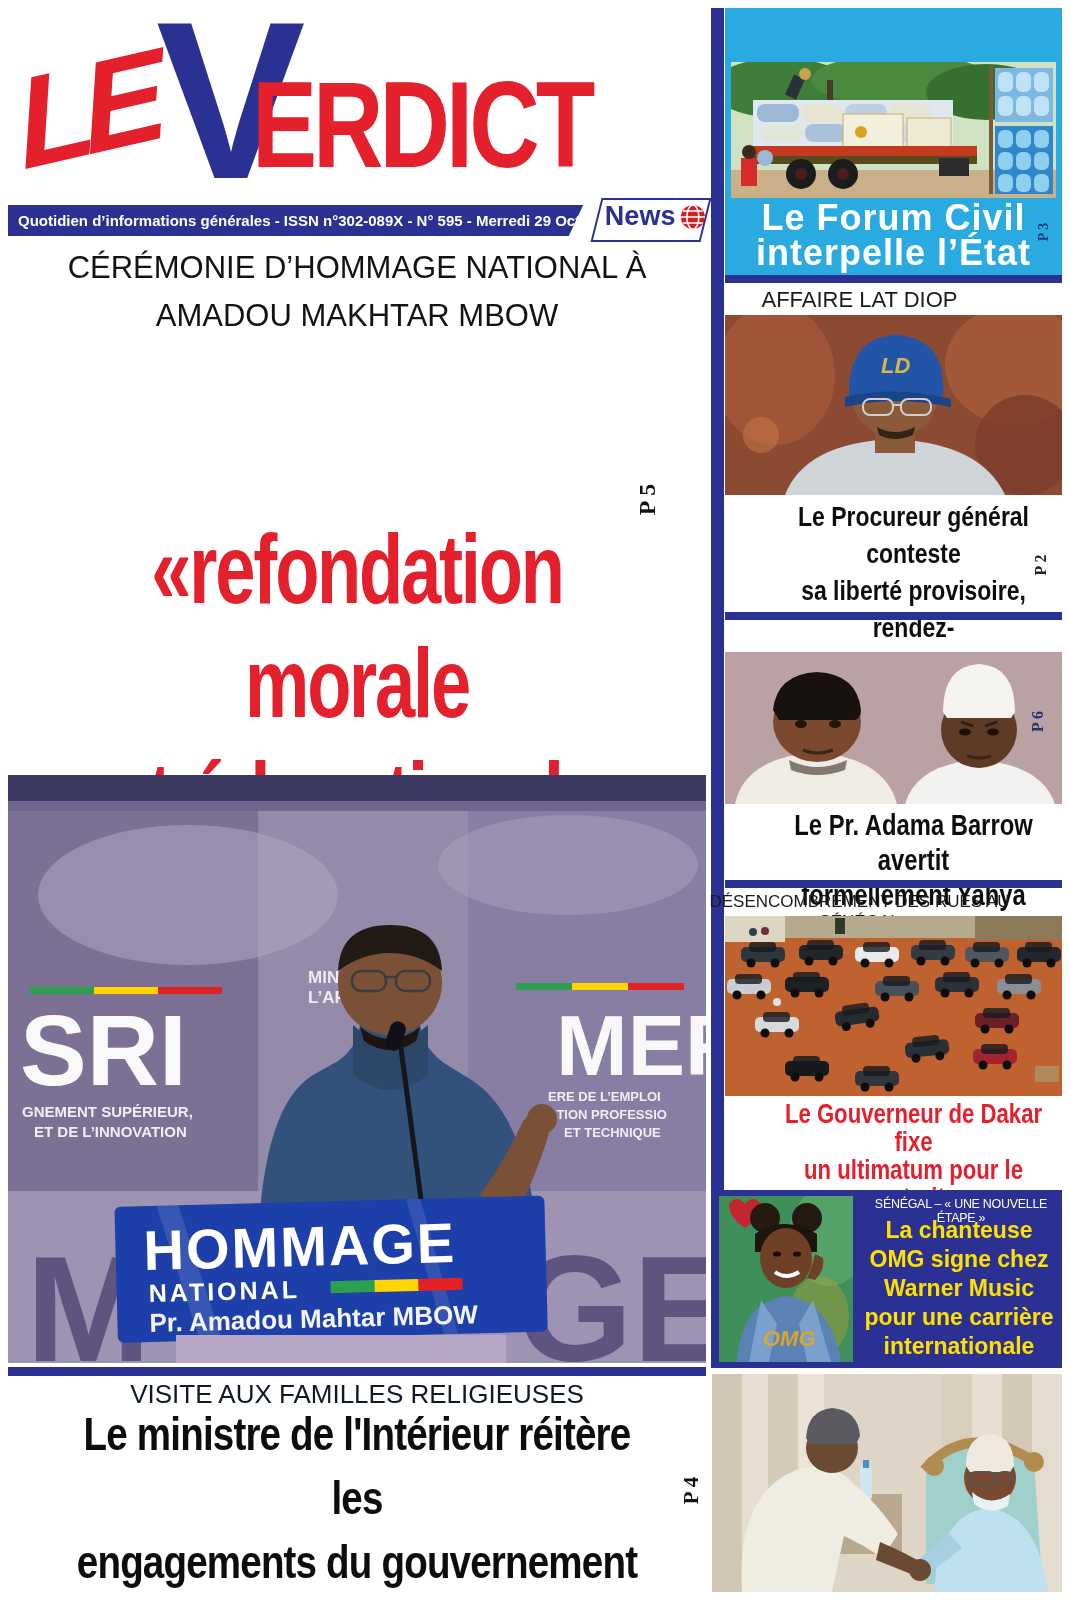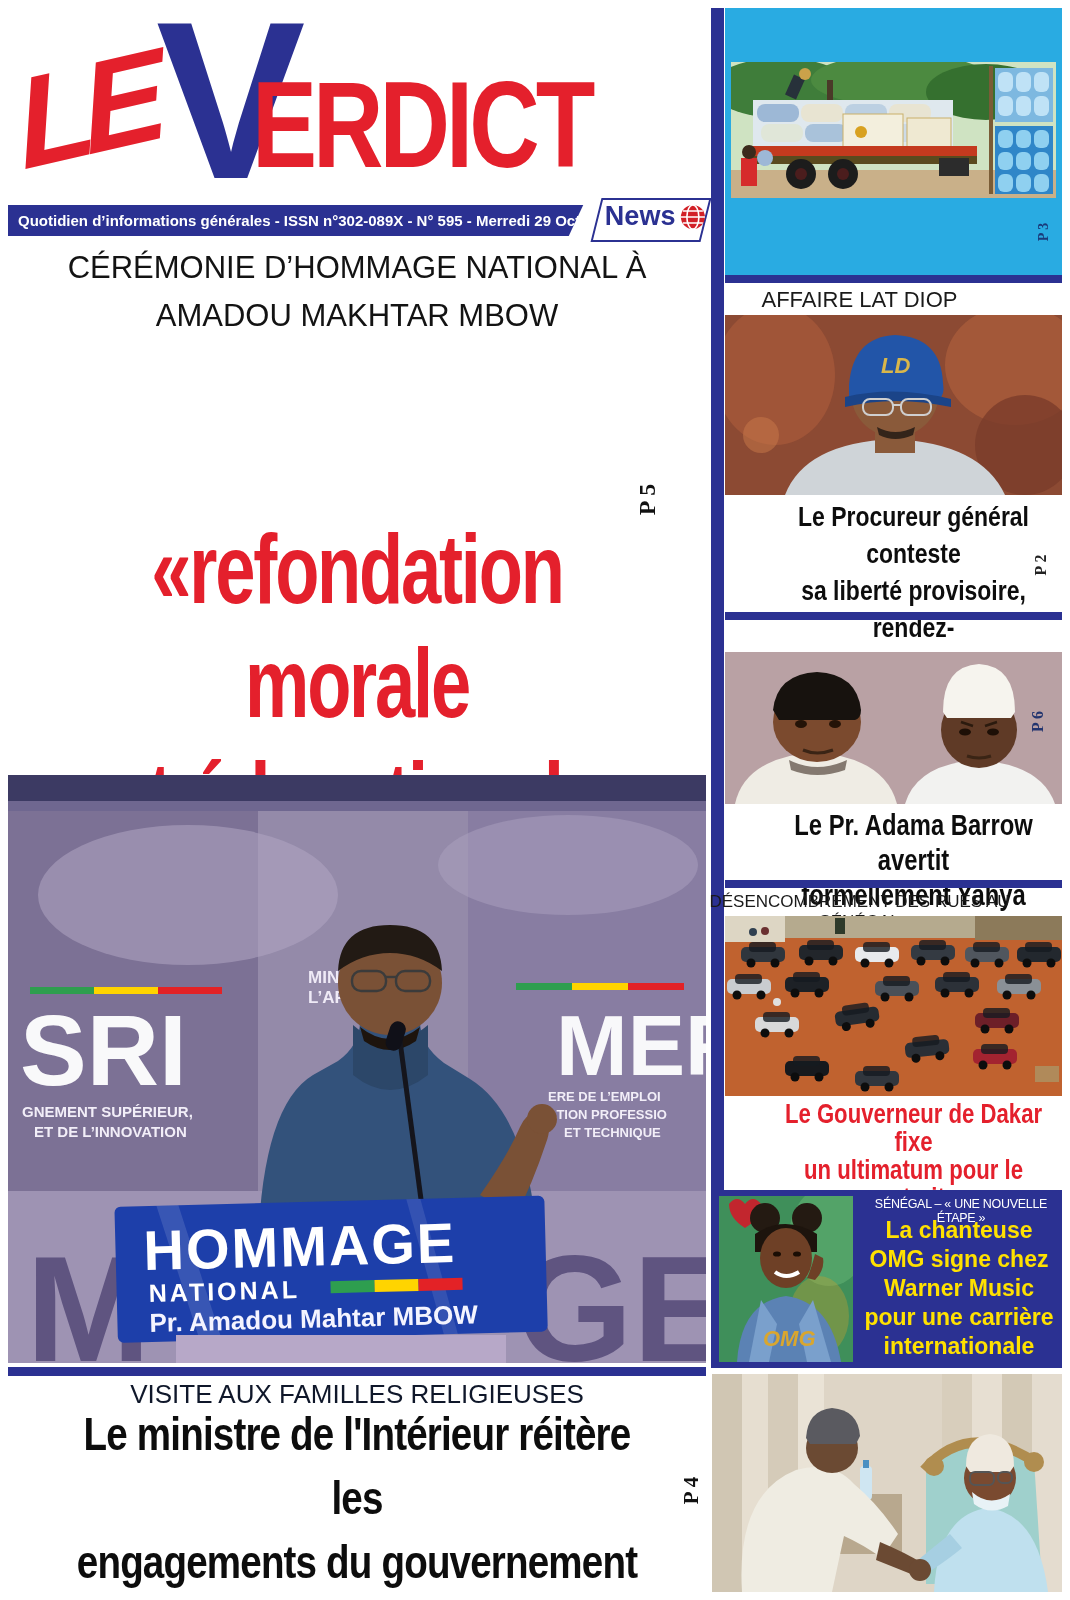--- a/index.html
+++ b/index.html
@@ -219,20 +219,22 @@
           <rect x="303" y="68" width="15" height="18" rx="6"></rect>
         <rect x="267" y="90" width="15" height="18" rx="6"></rect>
           <rect x="285" y="90" width="15" height="18" rx="6"></rect>
           <rect x="303" y="90" width="15" height="18" rx="6"></rect>
         <rect x="267" y="112" width="15" height="18" rx="6"></rect>
           <rect x="285" y="112" width="15" height="18" rx="6"></rect>
           <rect x="303" y="112" width="15" height="18" rx="6"></rect>
       </g>
     </g>
   </svg>
+  <div class="abs forum-hl center pre">Le Forum Civil
+interpelle l’État</div>
   <div class="abs pref p3">P 3</div>
 
   <div class="abs sep" style="top:275px"></div>
 
   <div class="abs sb-kicker center" style="top:287px;font-size:22px">AFFAIRE LAT DIOP</div>
   <svg class="abs" style="left:725px;top:315px" width="337" height="180" viewBox="0 0 337 180" role="img">
     <rect width="337" height="180" fill="#8c4a33"></rect>
     <ellipse cx="50" cy="60" rx="60" ry="70" fill="#a85a3a" opacity="0.7"></ellipse>
     <ellipse cx="290" cy="50" rx="70" ry="60" fill="#b3623d" opacity="0.6"></ellipse>
     <ellipse cx="300" cy="130" rx="50" ry="50" fill="#7a3c2a" opacity="0.8"></ellipse>

